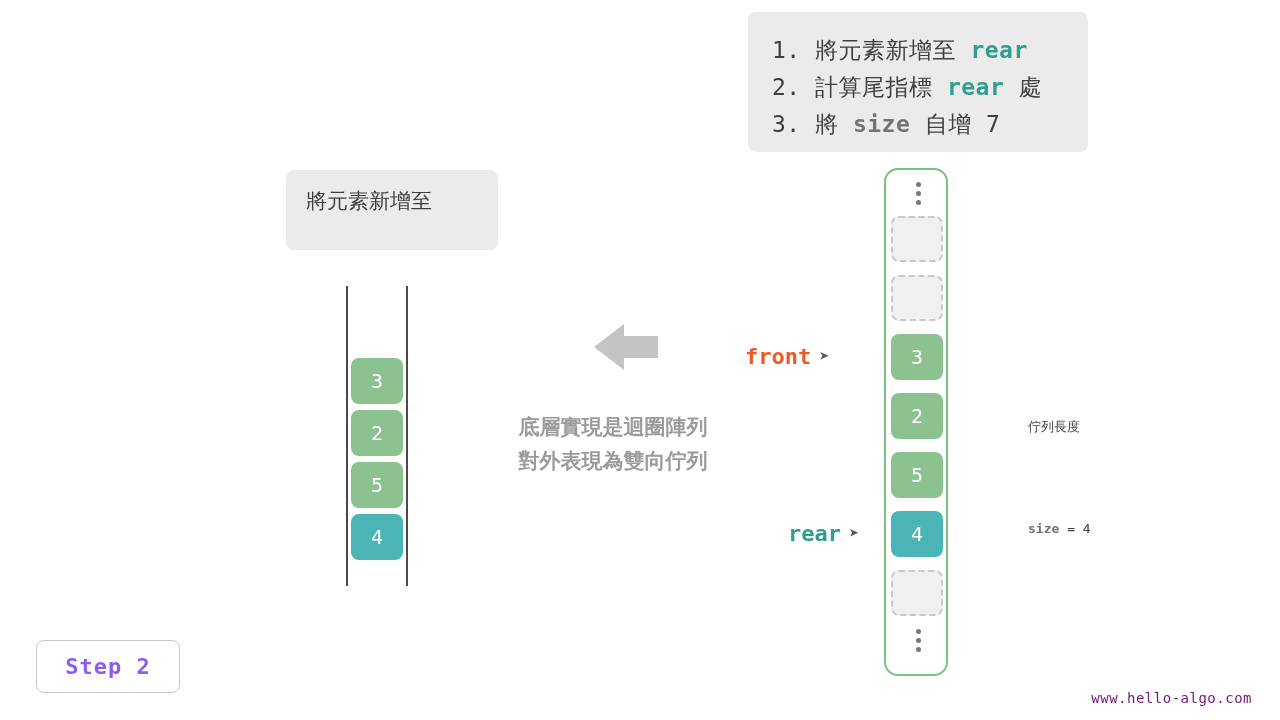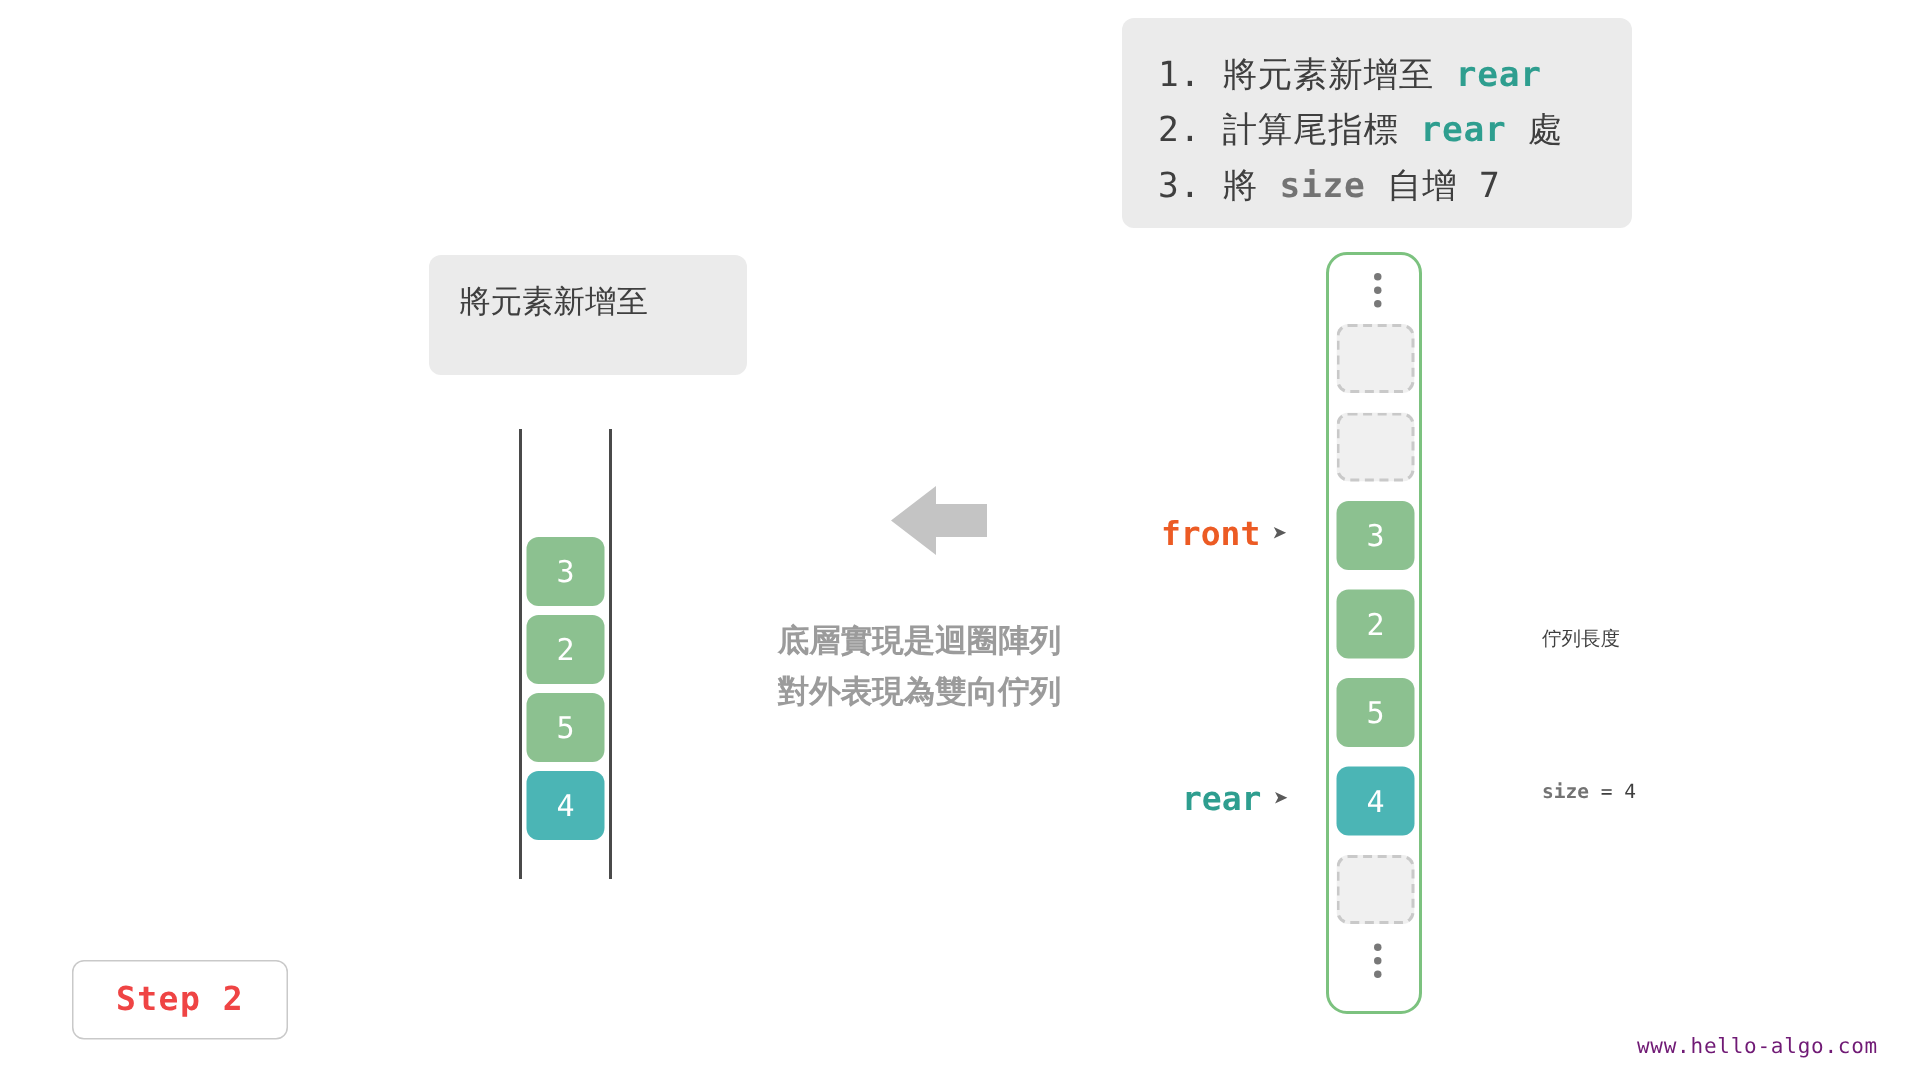--- a/index.html
+++ b/index.html
@@ -181,51 +181,51 @@
     font-family: "DejaVu Sans Mono", "Liberation Mono", monospace;
     font-size: 22px;
     font-weight: bold;
   }
   .ptr .ptr-tip {
     margin-left: 8px;
     color: #5a5a5a;
     font-size: 17px;
     line-height: 1;
   }
-  #ptr-front { left: 774px; top: 344px; color: #ec5b24; }
+  #ptr-front { left: 745px; top: 344px; color: #ec5b24; }
   #ptr-rear  { left: 788px; top: 521px; color: #2e9e8f; }
 
   
   #size-note {
     position: absolute;
     left: 1028px;
     top: 342px;
     white-space: pre;
     color: #3f3f3f;
     font-size: 13px;
     line-height: 34px;
   }
   #size-note .mono {
     font-family: "DejaVu Sans Mono", "Liberation Mono", monospace;
   }
 
   
   #step-badge {
     position: absolute;
-    left: 48px;
+    left: 36px;
     top: 640px;
     width: 144px;
     height: 53px;
     border: 1px solid #c9c9c9;
     border-radius: 8px;
     box-sizing: border-box;
     display: flex;
     align-items: center;
     justify-content: center;
-    color: #ef4444;
+    color: #8b5cf6;
     font-size: 22px;
     font-weight: bold;
     font-family: "DejaVu Sans Mono", "Liberation Mono", monospace;
     letter-spacing: 1px;
   }
 
   
   #watermark {
     position: absolute;
     right: 28px;

